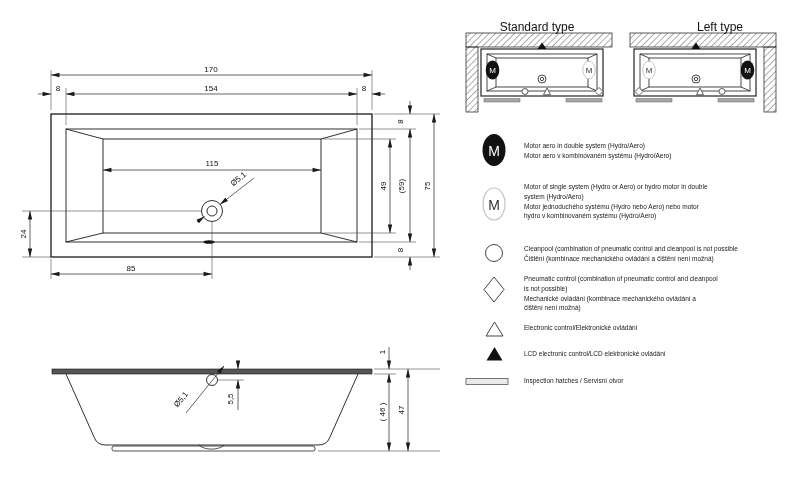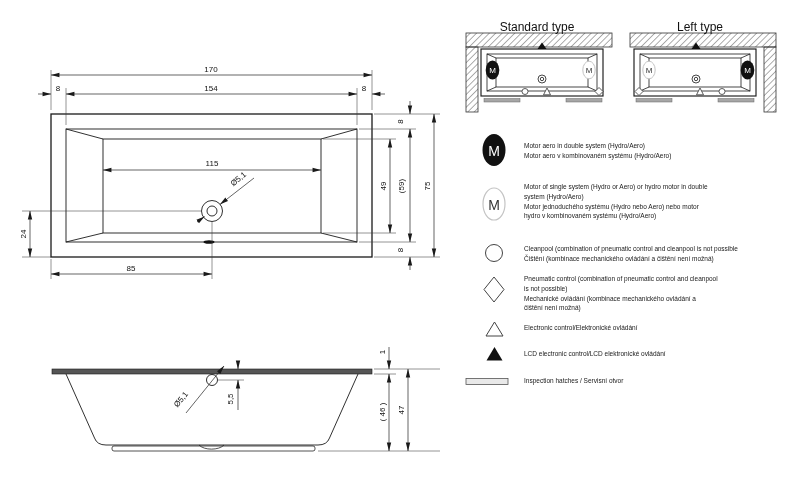--- a/index.html
+++ b/index.html
@@ -206,21 +206,21 @@
     <text x="494" y="209.5" class="mtextL mdark">M</text>
     <circle cx="494" cy="253" r="8.5" class="symL"></circle>
     <path d="M494,277 L504,289.5 L494,302 L484,289.5 Z" class="symL"></path>
     <path d="M494.5,322 L486,336 L503,336 Z" class="symL"></path>
     <path d="M494.5,347 L486.5,360.5 L502.5,360.5 Z" fill="#111111"></path>
     <rect x="466" y="378.5" width="42" height="6" fill="#e9e9e9" stroke="#555" stroke-width="0.8"></rect>
   </g>
 </svg>
 
   <div class="type-title" style="left:477px;top:20px;">Standard type</div>
-  <div class="type-title" style="left:640px;top:20px;">Left type</div>
+  <div class="type-title" style="left:660px;top:20px;">Left type</div>
 
   <div class="legend-text" style="top:141px;">Motor aero in double system (Hydro/Aero)
 Motor aero v kombinovaném systému (Hydro/Aero)</div>
   <div class="legend-text" style="top:182px;">Motor of single system (Hydro or Aero) or hydro motor in double
 system (Hydro/Aero)
 Motor jednoduchého systému (Hydro nebo Aero) nebo motor
 hydro v kombinovaném systému (Hydro/Aero)</div>
   <div class="legend-text" style="top:244px;">Cleanpool (combination of pneumatic control and cleanpool is not possible
 Čištění (kombinace mechanického ovládání a čištění není možná)</div>
   <div class="legend-text" style="top:274px;">Pneumatic control (combination of pneumatic control and cleanpool

